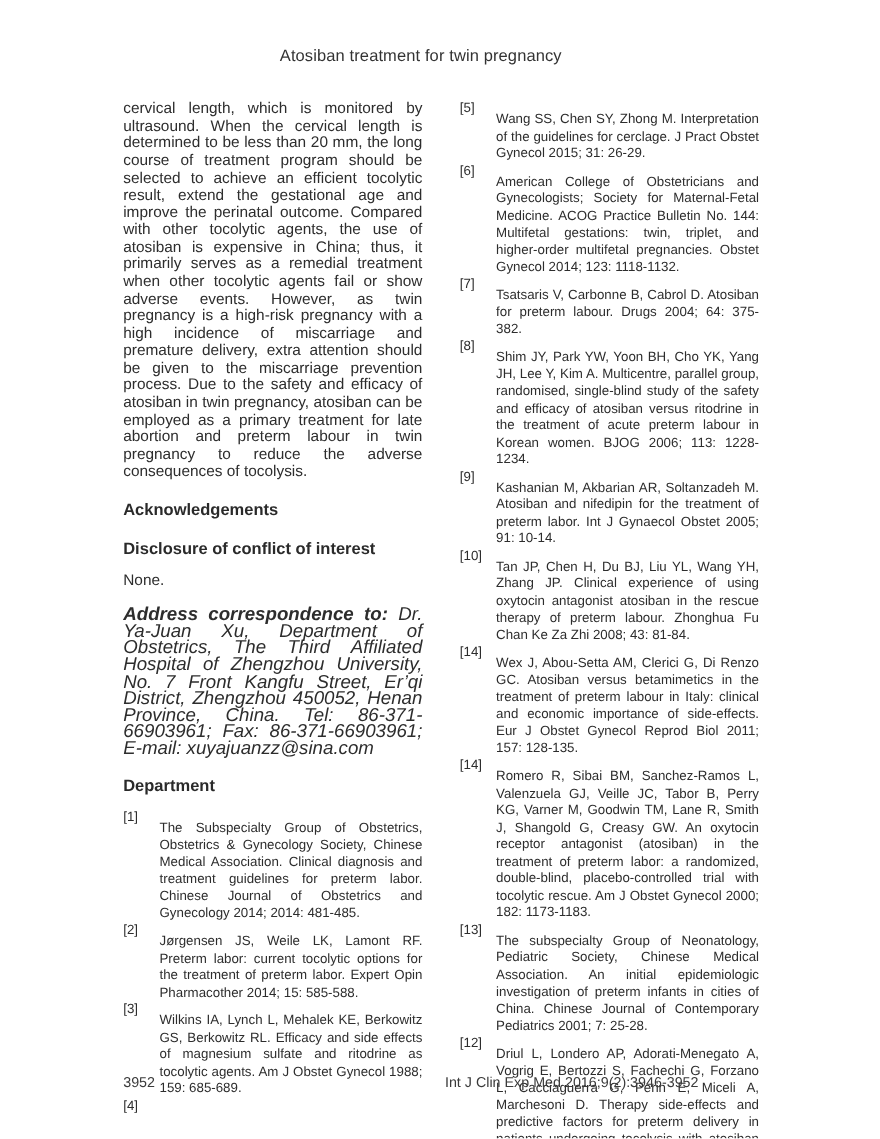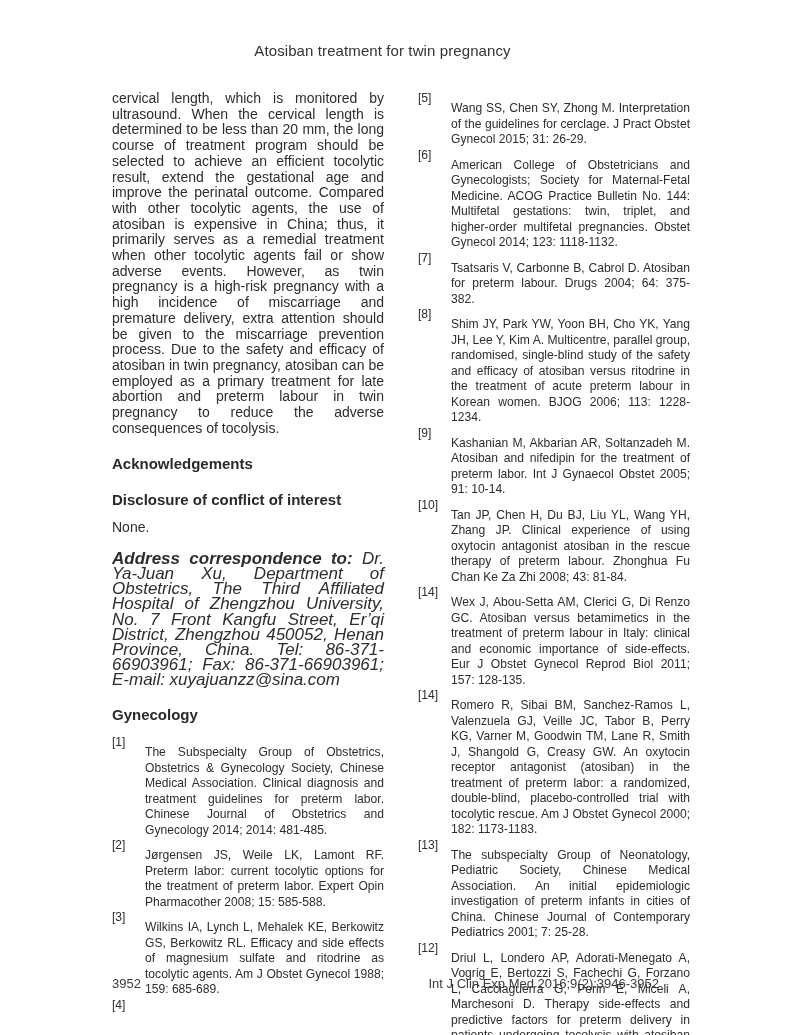--- a/index.html
+++ b/index.html
@@ -58,21 +58,21 @@
   .ref-text {
     flex: 1 1 auto;
     text-align: justify;
     hyphens: auto;
     margin-top: 10px;
     -webkit-hyphens: auto;
   }
   .footer {
     position: absolute;
     left: 112px;
-    right: 104px;
+    right: 128px;
     top: 976px;
     display: flex;
     justify-content: space-between;
     align-items: flex-end;
     font-size: 13px;
     color: #3a3a3a;
   }
 </style>
 </head>
 <body>
@@ -88,30 +88,30 @@
     <div class="col">
       <p class="body-par">cervical length, which is monitored by ultrasound. When the cervical length is determined to be less than 20 mm, the long course of treatment program should be selected to achieve an efficient tocolytic result, extend the gestational age and improve the perinatal outcome. Compared with other tocolytic agents, the use of atosiban is expensive in China; thus, it primarily serves as a remedial treatment when other tocolytic agents fail or show adverse events. However, as twin pregnancy is a high-risk pregnancy with a high incidence of miscarriage and premature delivery, extra attention should be given to the miscarriage prevention process. Due to the safety and efficacy of atosiban in twin pregnancy, atosiban can be employed as a primary treatment for late abortion and preterm labour in twin pregnancy to reduce the adverse consequences of tocolysis.</p>
 
       <div class="sec-heading">Acknowledgements</div>
 
       <div class="sec-heading">Disclosure of conflict of interest</div>
       <p class="body-par">None.</p>
 
       <p class="corr-par"><b>Address correspondence to:</b><span> Dr. Ya-Juan Xu, Department of Obstetrics, The Third Affiliated Hospital of Zhengzhou University, No. 7 Front Kangfu Street, Er’qi District, Zhengzhou 450052, Henan Province, China. Tel: 86-371-66903961; Fax: 86-371-66903961; E-mail: xuyajuanzz@sina.com</span></p>
 
-      <div class="sec-heading">Gynecology</div>
+      <div class="sec-heading">Department</div>
 
       <div class="ref-list">
         <div class="ref-item">
           <span class="ref-num">[1]</span>
           <span class="ref-text">The Subspecialty Group of Obstetrics, Obstetrics &amp; Gynecology Society, Chinese Medical Association. Clinical diagnosis and treatment guidelines for preterm labor. Chinese Journal of Obstetrics and Gynecology 2014; 2014: 481-485.</span>
         </div>
         <div class="ref-item">
           <span class="ref-num">[2]</span>
-          <span class="ref-text">Jørgensen JS, Weile LK, Lamont RF. Preterm labor: current tocolytic options for the treatment of preterm labor. Expert Opin Pharmacother 2008; 15: 585-588.</span>
+          <span class="ref-text">Jørgensen JS, Weile LK, Lamont RF. Preterm labor: current tocolytic options for the treatment of preterm labor. Expert Opin Pharmacother 2014; 15: 585-588.</span>
         </div>
         <div class="ref-item">
           <span class="ref-num">[3]</span>
           <span class="ref-text">Wilkins IA, Lynch L, Mehalek KE, Berkowitz GS, Berkowitz RL. Efficacy and side effects of magnesium sulfate and ritodrine as tocolytic agents. Am J Obstet Gynecol 1988; 159: 685-689.</span>
         </div>
         <div class="ref-item">
           <span class="ref-num">[4]</span>
         </div>
       </div>
     </div>

